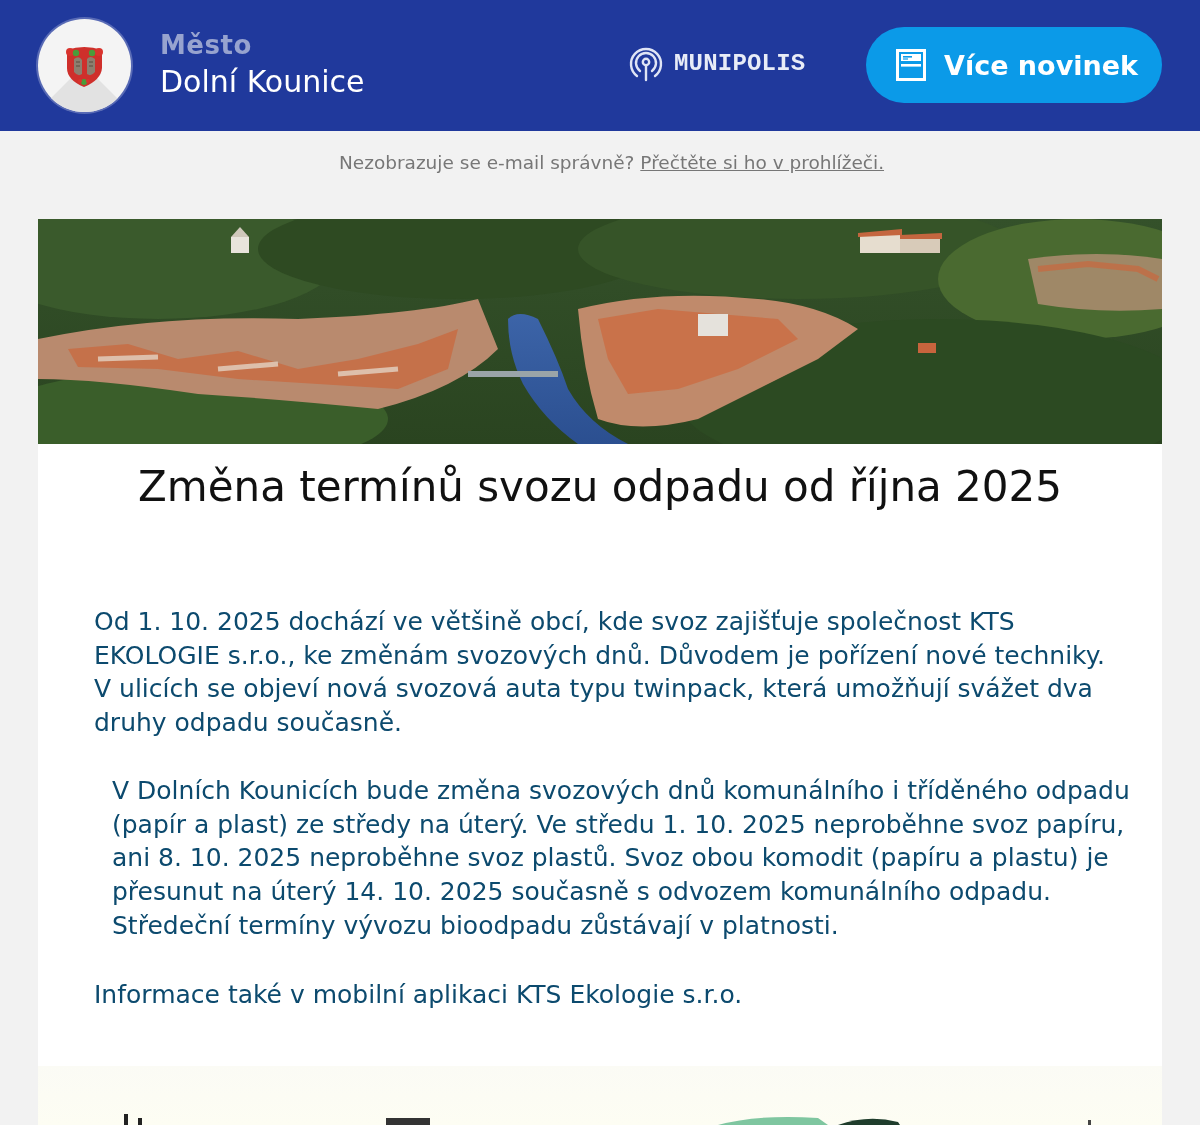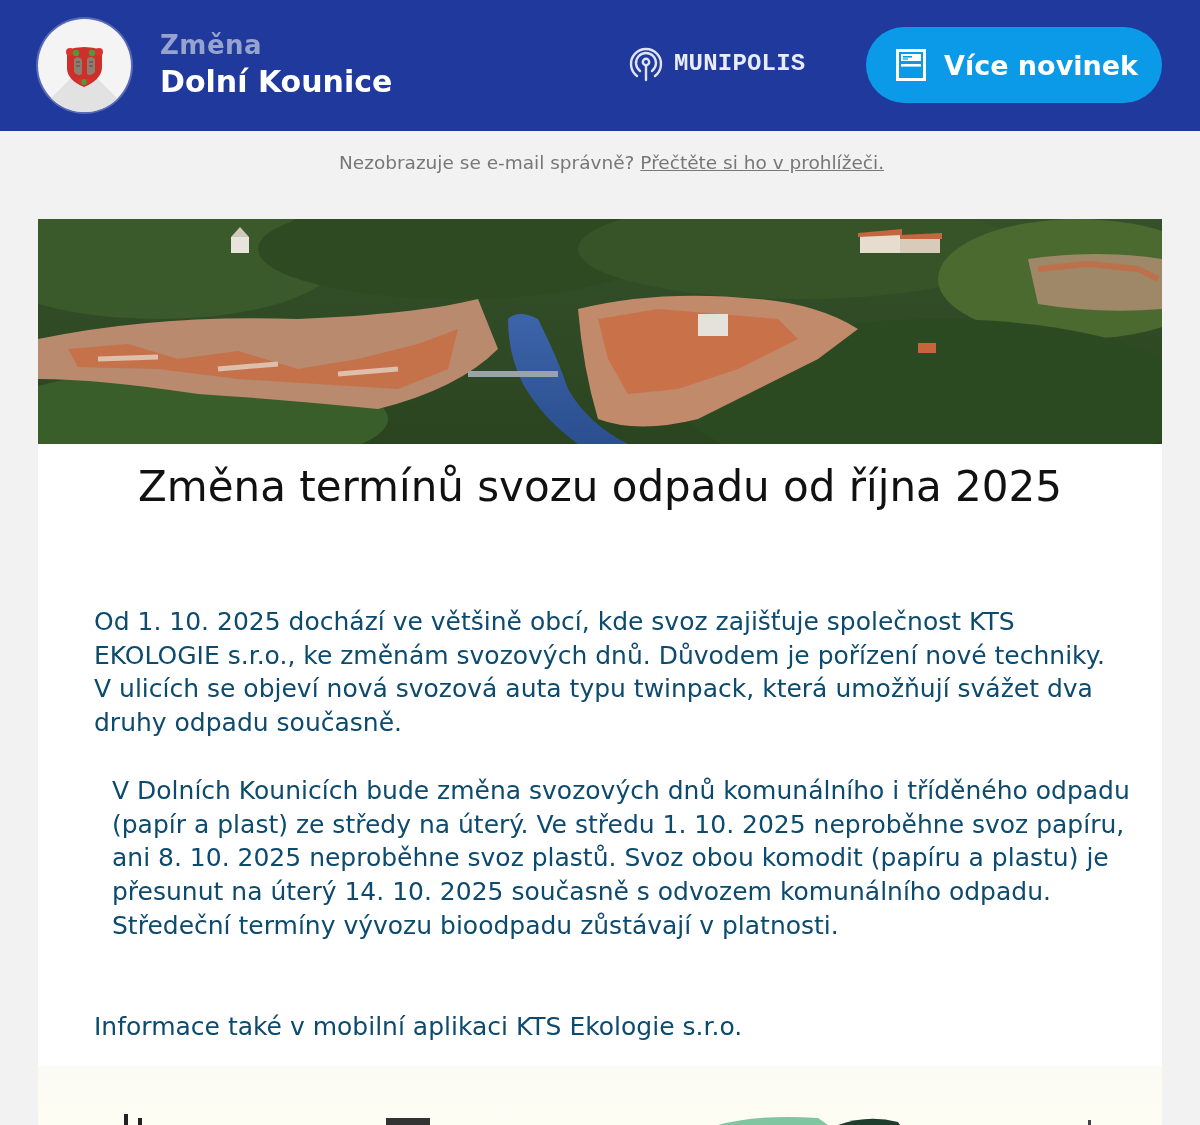--- a/index.html
+++ b/index.html
@@ -44,21 +44,20 @@
       font-size: 26px;
       font-weight: bold;
       color: #97a3cf;
       letter-spacing: 0.5px;
     }
     .city-name {
       position: absolute;
       left: 160px; top: 64px;
       font-size: 30px;
       color: #ffffff;
-      font-weight: bold;
     }
     .munipolis {
       position: absolute;
       left: 627px; top: 43px;
       height: 40px;
       display: flex;
       align-items: center;
       gap: 9px;
     }
     .munipolis-text {
@@ -126,21 +125,21 @@
     .body-text {
       position: absolute;
       left: 56px;
       width: 1020px;
       font-size: 25px;
       line-height: 33.7px;
       color: #0c4a6e;
     }
     .p1 { top: 386px; }
     .p2 { top: 555px; margin-left: 18px; }
-    .p3 { top: 791px; }
+    .p3 { top: 759px; }
     .bottom-banner {
       position: absolute;
       left: 38px; top: 1066px;
       width: 1124px;
       height: 59px;
       background: linear-gradient(#fbfbf5, #fdfdf3);
       overflow: hidden;
     }
     .bottom-banner .marks {
       position: absolute;
@@ -160,21 +159,21 @@
       <circle cx="15" cy="11" r="3.2" fill="#4a9c3a"></circle>
       <circle cx="31" cy="11" r="3.2" fill="#4a9c3a"></circle>
       <path d="M13 17 Q18 13 21 18 L21 32 Q17 35 13 30 Z" fill="#8d7f6f"></path>
       <path d="M26 17 Q29 13 34 17 L34 30 Q30 35 26 32 Z" fill="#8d7f6f"></path>
       <path d="M15 20 L19 20 M15 24 L19 24 M28 20 L32 20 M28 24 L32 24" stroke="#5a4d3f" stroke-width="1.2"></path>
       <circle cx="23" cy="40" r="3" fill="#4a9c3a"></circle>
       <circle cx="19" cy="39" r="2" fill="#d9332d"></circle>
       <circle cx="27" cy="39" r="2" fill="#d9332d"></circle>
     </svg>
   </div>
-  <div class="city-label">Změna</div>
+  <div class="city-label">Město</div>
   <div class="city-name">Dolní Kounice</div>
 
   <div class="munipolis">
     <svg width="38" height="40" viewBox="0 0 38 40">
       <g fill="none" stroke="#dfe4f5" stroke-width="2.4" stroke-linecap="round">
         <path d="M10 33 A15 15 0 1 1 28 33"></path>
         <path d="M13 28 A10 10 0 1 1 25 28"></path>
         <circle cx="19" cy="19" r="3.2"></circle>
         <path d="M19 22.5 L19 37"></path>
       </g>

